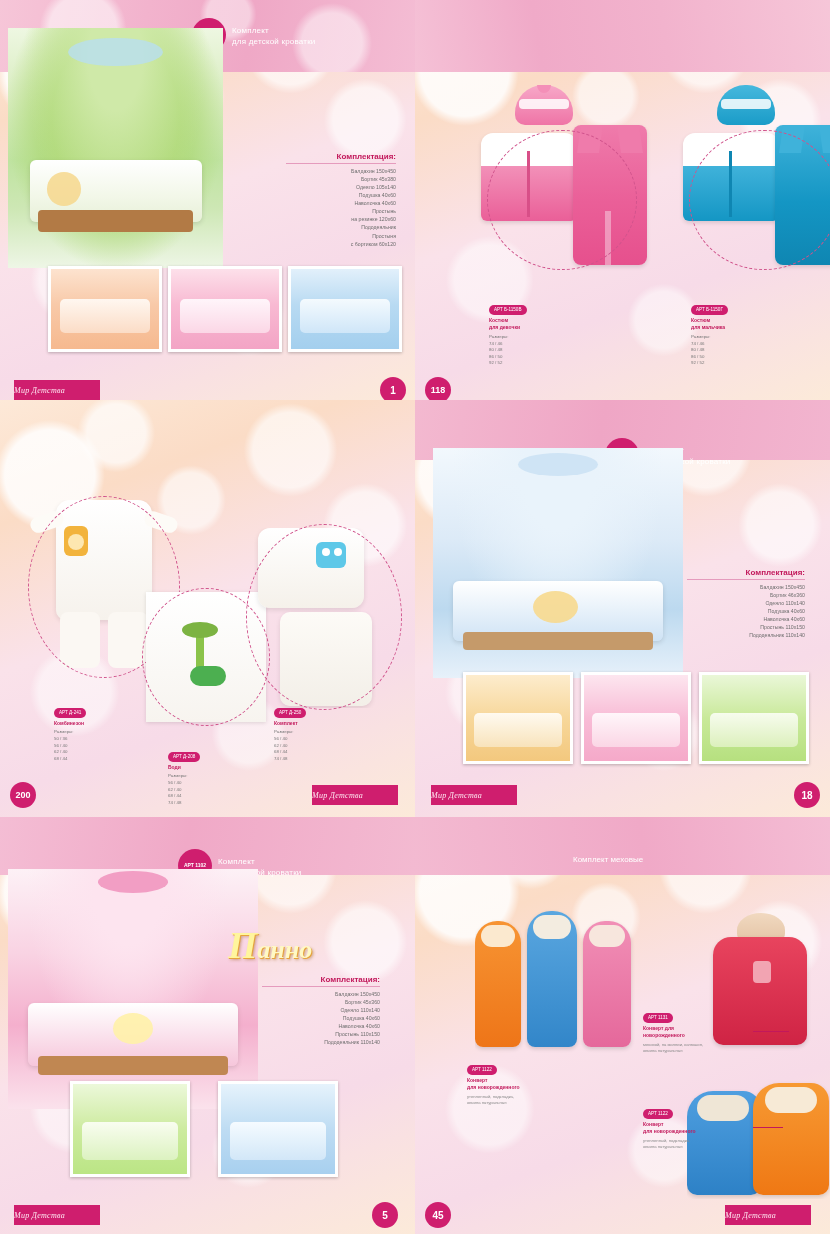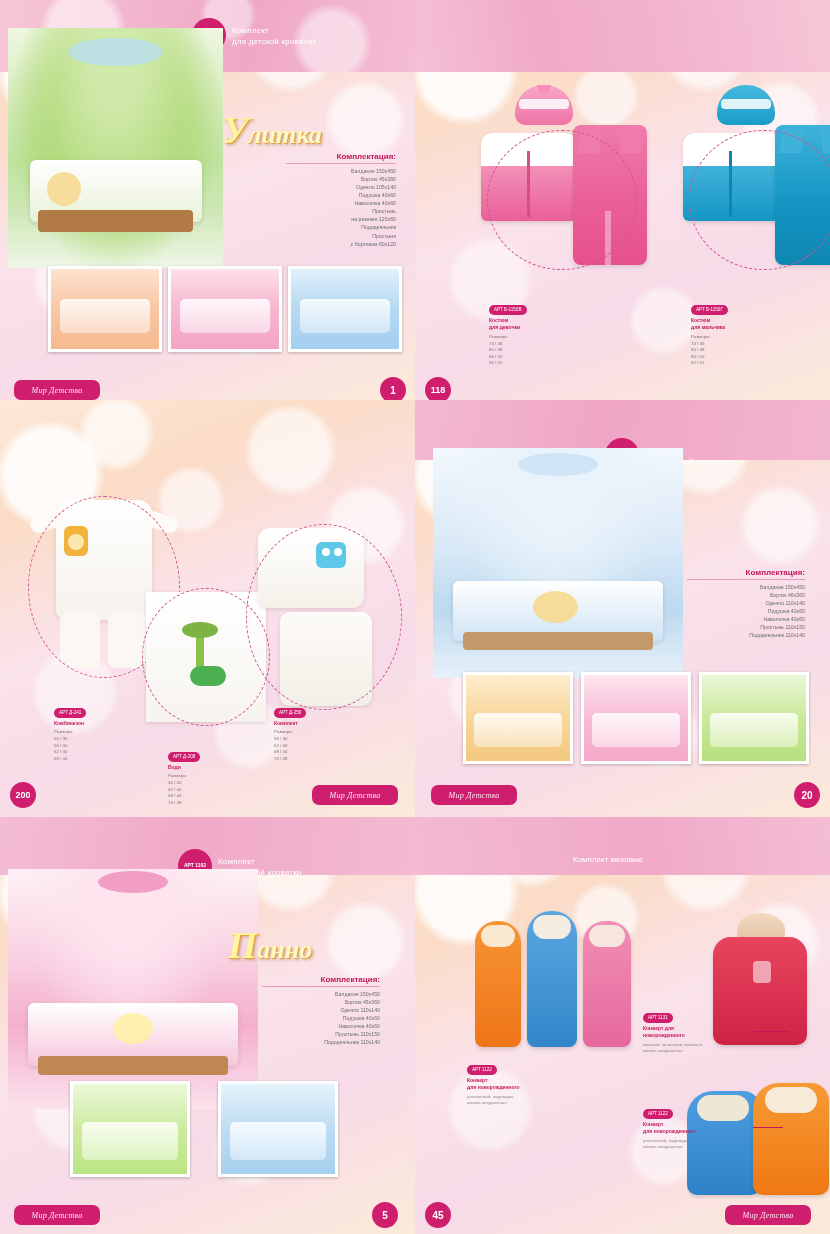--- a/index.html
+++ b/index.html
@@ -63,23 +63,23 @@
     color:#c2185b; font-size:8px; font-weight:bold; margin-bottom:3px;
     border-bottom:1px solid #e59bbd; padding-bottom:2px;
   }
   .spec-line { color:#6d6d6d; font-size:5.2px; line-height:1.55; }
   .pagenum {
     position:absolute; width:26px; height:26px; border-radius:50%;
     background:#cf1e6e; color:#fff; font-size:10px; font-weight:bold;
     display:flex; align-items:center; justify-content:center;
   }
   .logo {
-    position:absolute; height:20px; width:86px; border-radius:7px;
+    position:absolute; height:20px; width:86px; border-radius:0;
     background:#cf1e6e; color:#ffe9f3;
-    display:flex; align-items:center; justify-content:center;
+    display:flex; align-items:center; 
     font-family:"Liberation Serif", serif; font-style:italic;
     font-size:8px; letter-spacing:.3px;
   }
   .photo { position:absolute; overflow:hidden; }
   .thumb { position:absolute; border:3px solid #ffffff; box-shadow:0 1px 3px rgba(0,0,0,.25); overflow:hidden; }
   .prod-label {
     position:absolute; font-size:4.6px; line-height:1.5; color:#6d6d6d;
   }
   .art-tag {
     display:inline-block; background:#cf1e6e; color:#fff;
@@ -114,23 +114,20 @@
                 radial-gradient(ellipse at 50% 12%, #cfe9a8 0 18%, rgba(207,233,168,0) 60%),
                 radial-gradient(ellipse at 50% 38%, rgba(169,214,110,.9) 0 42%, rgba(169,214,110,0) 72%),
                 linear-gradient(180deg,#eef7e2 0%, #d7ecbe 30%, #bfe3a0 55%, #cde7b4 75%, #eef6e6 100%);">
     <div style="position:absolute;left:28%;top:4%;width:44%;height:12%;border-radius:50%;background:#b8def0;opacity:.8;"></div>
     <div style="position:absolute;left:10%;top:55%;width:80%;height:26%;border-radius:6px;
                 background:linear-gradient(180deg,#ffffff 0%,#f2f7e8 60%,#e7f0d8 100%);box-shadow:0 2px 5px rgba(0,0,0,.12);"></div>
     <div style="position:absolute;left:14%;top:76%;width:72%;height:9%;border-radius:4px;background:#b27a45;"></div>
     <div style="position:absolute;left:18%;top:60%;width:16%;height:14%;border-radius:50%;background:#f6d78c;opacity:.85;"></div>
   </div>
 
-  <div class="script-title" style="left:222px;top:108px;font-size:26px;">
-    <span class="cap">У</span><span>литка</span>
-  </div>
 
   <div class="spec-block" style="left:286px;top:152px;width:110px;">
     <div class="spec-title">Комплектация:</div>
     <div class="spec-line">Балдахин 150х450</div>
     <div class="spec-line">Бортик 45х380</div>
     <div class="spec-line">Одеяло 105х140</div>
     <div class="spec-line">Подушка 40х60</div>
     <div class="spec-line">Наволочка 40х60</div>
     <div class="spec-line">Простынь</div>
     <div class="spec-line">на резинке 120х60</div>
@@ -350,21 +347,21 @@
   </div>
   <div class="thumb" style="left:284px;top:272px;width:110px;height:92px;
               background:linear-gradient(180deg,#eaf7d8 0%,#c9e99a 50%,#b6e07f 100%);">
     <div style="position:absolute;left:8%;top:44%;width:84%;height:40%;border-radius:5px;background:linear-gradient(180deg,#f7fcee,#dcf0bc);"></div>
   </div>
 
   <div class="logo" style="left:16px;top:385px;">
     <span>Мир Детства</span>
   </div>
   <div class="pagenum" style="left:379px;top:382px;">
-    <span>20</span>
+    <span>18</span>
   </div>
 </div>
 
 <div class="page bg-peach" style="left:0;top:817px;width:415px;height:417px;">
 
   <div class="head-band bg-pinkhead" style="height:58px;background:linear-gradient(100deg,#f4bdd4 0%, #f0a9c7 45%, #f3bad1 100%);"></div>
 
   <div class="art-badge" style="left:178px;top:32px;">
     <span>АРТ 1102</span>
   </div>

